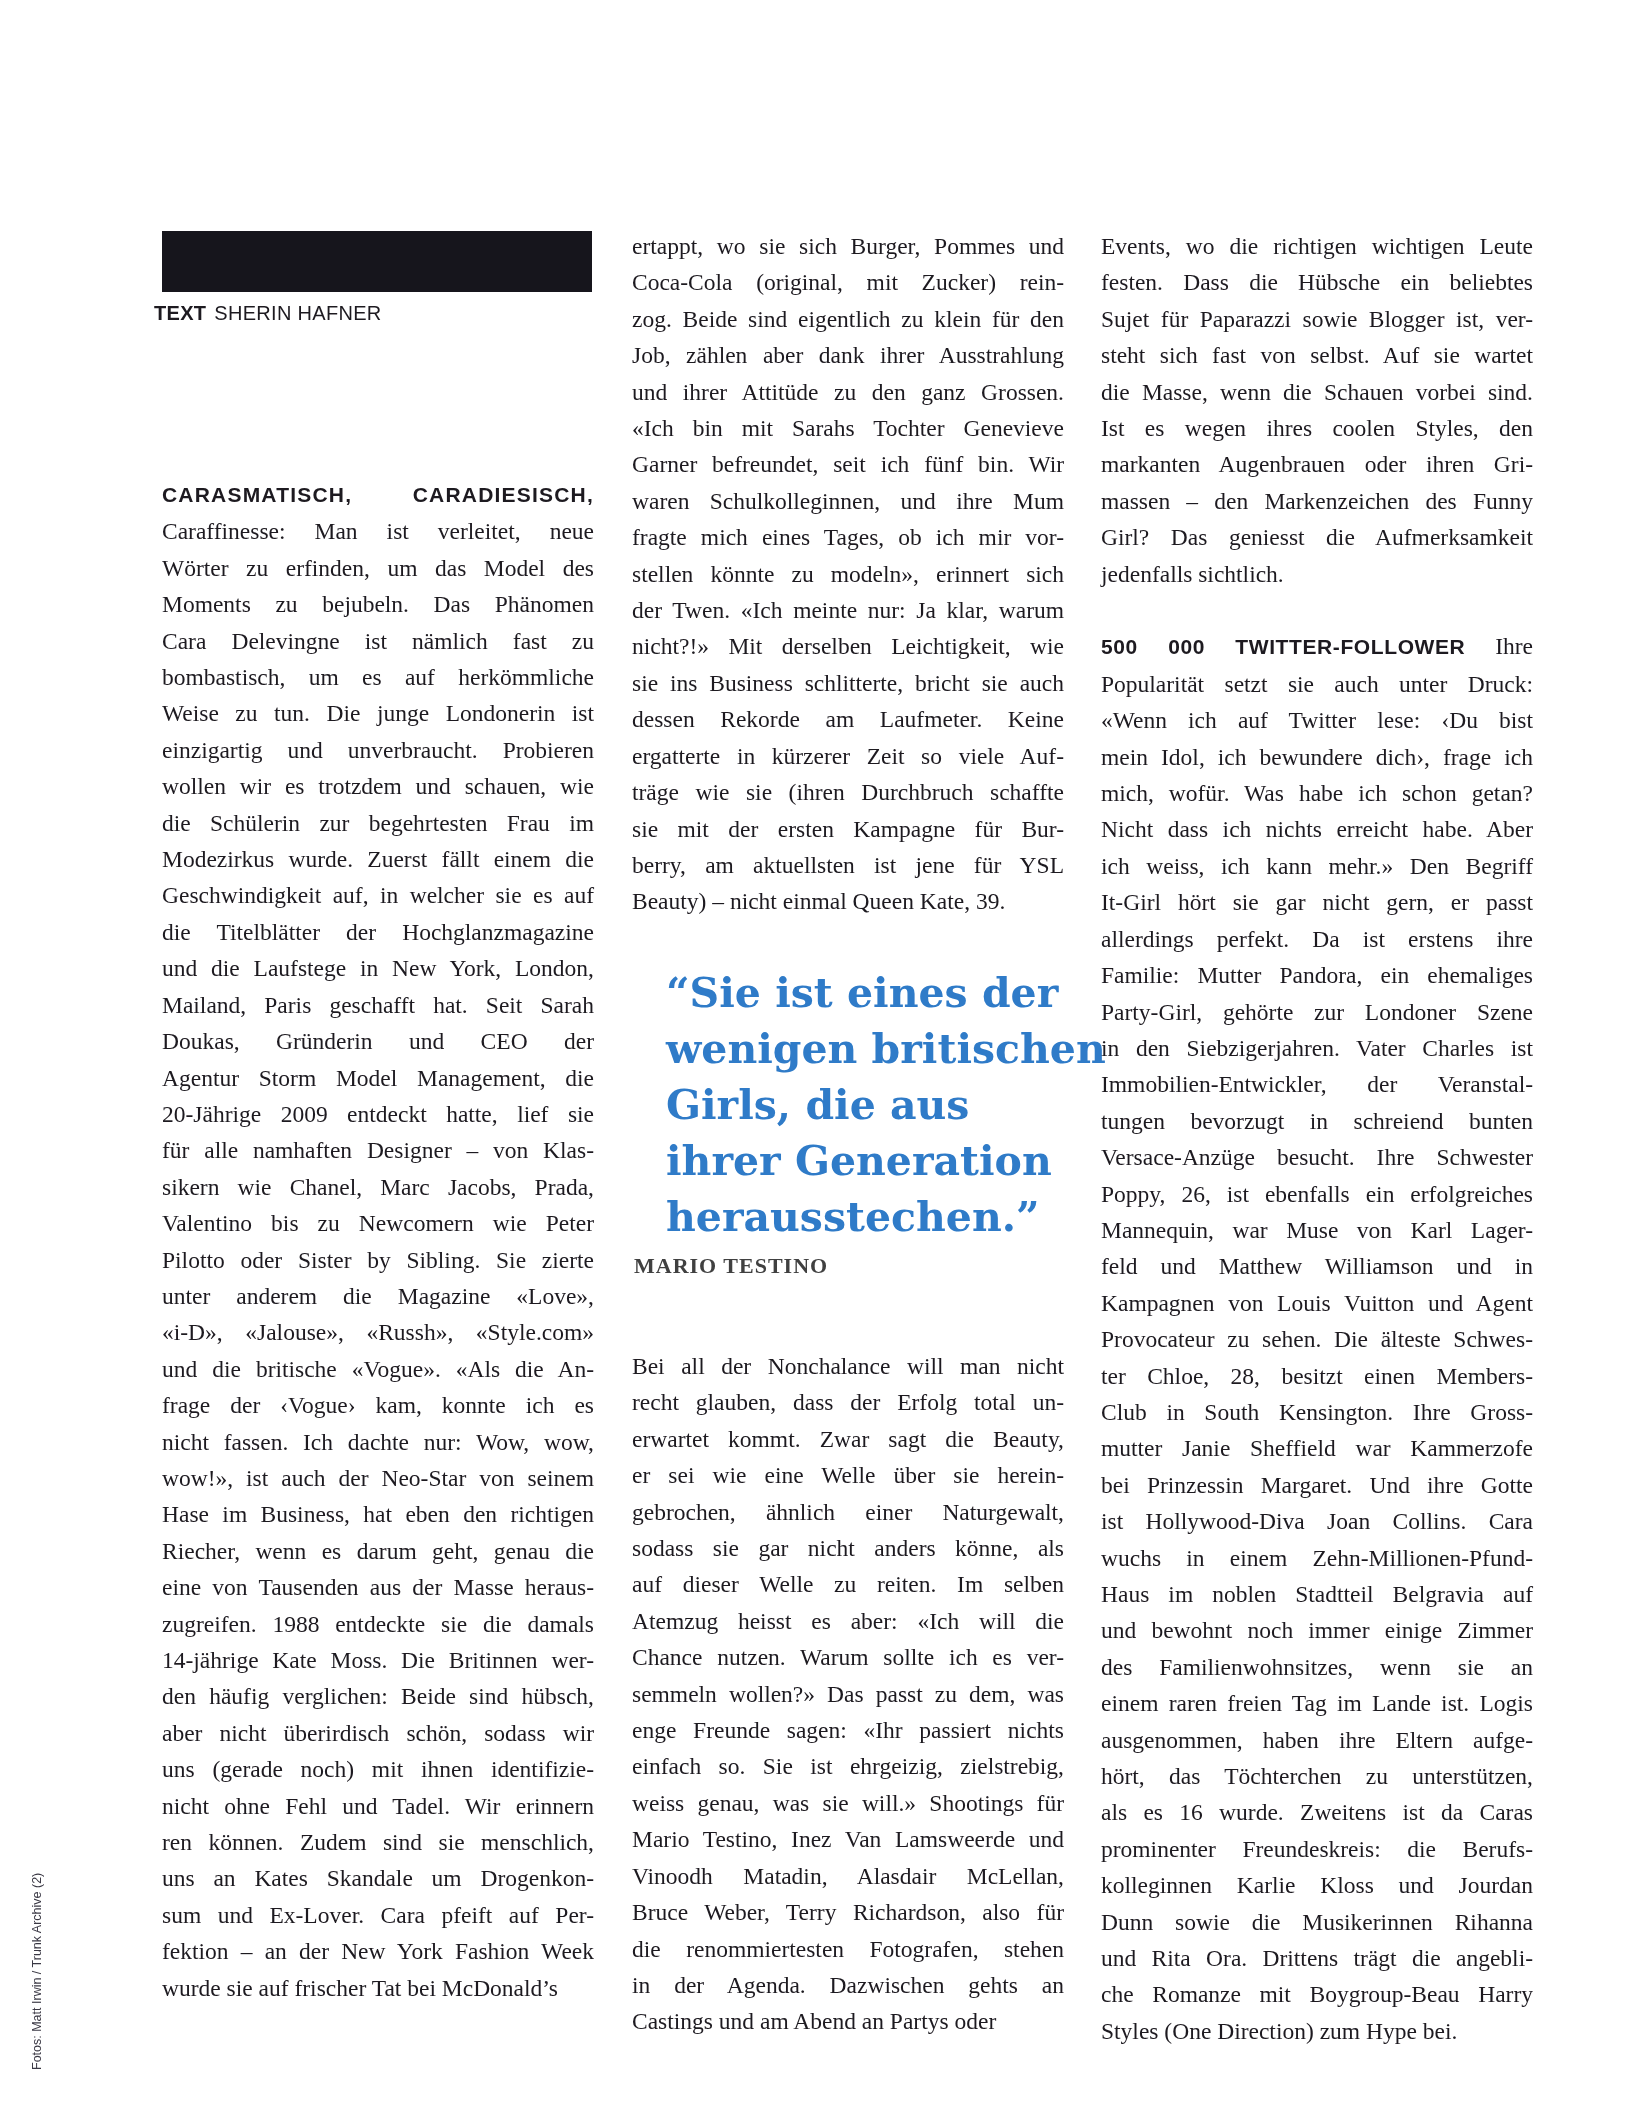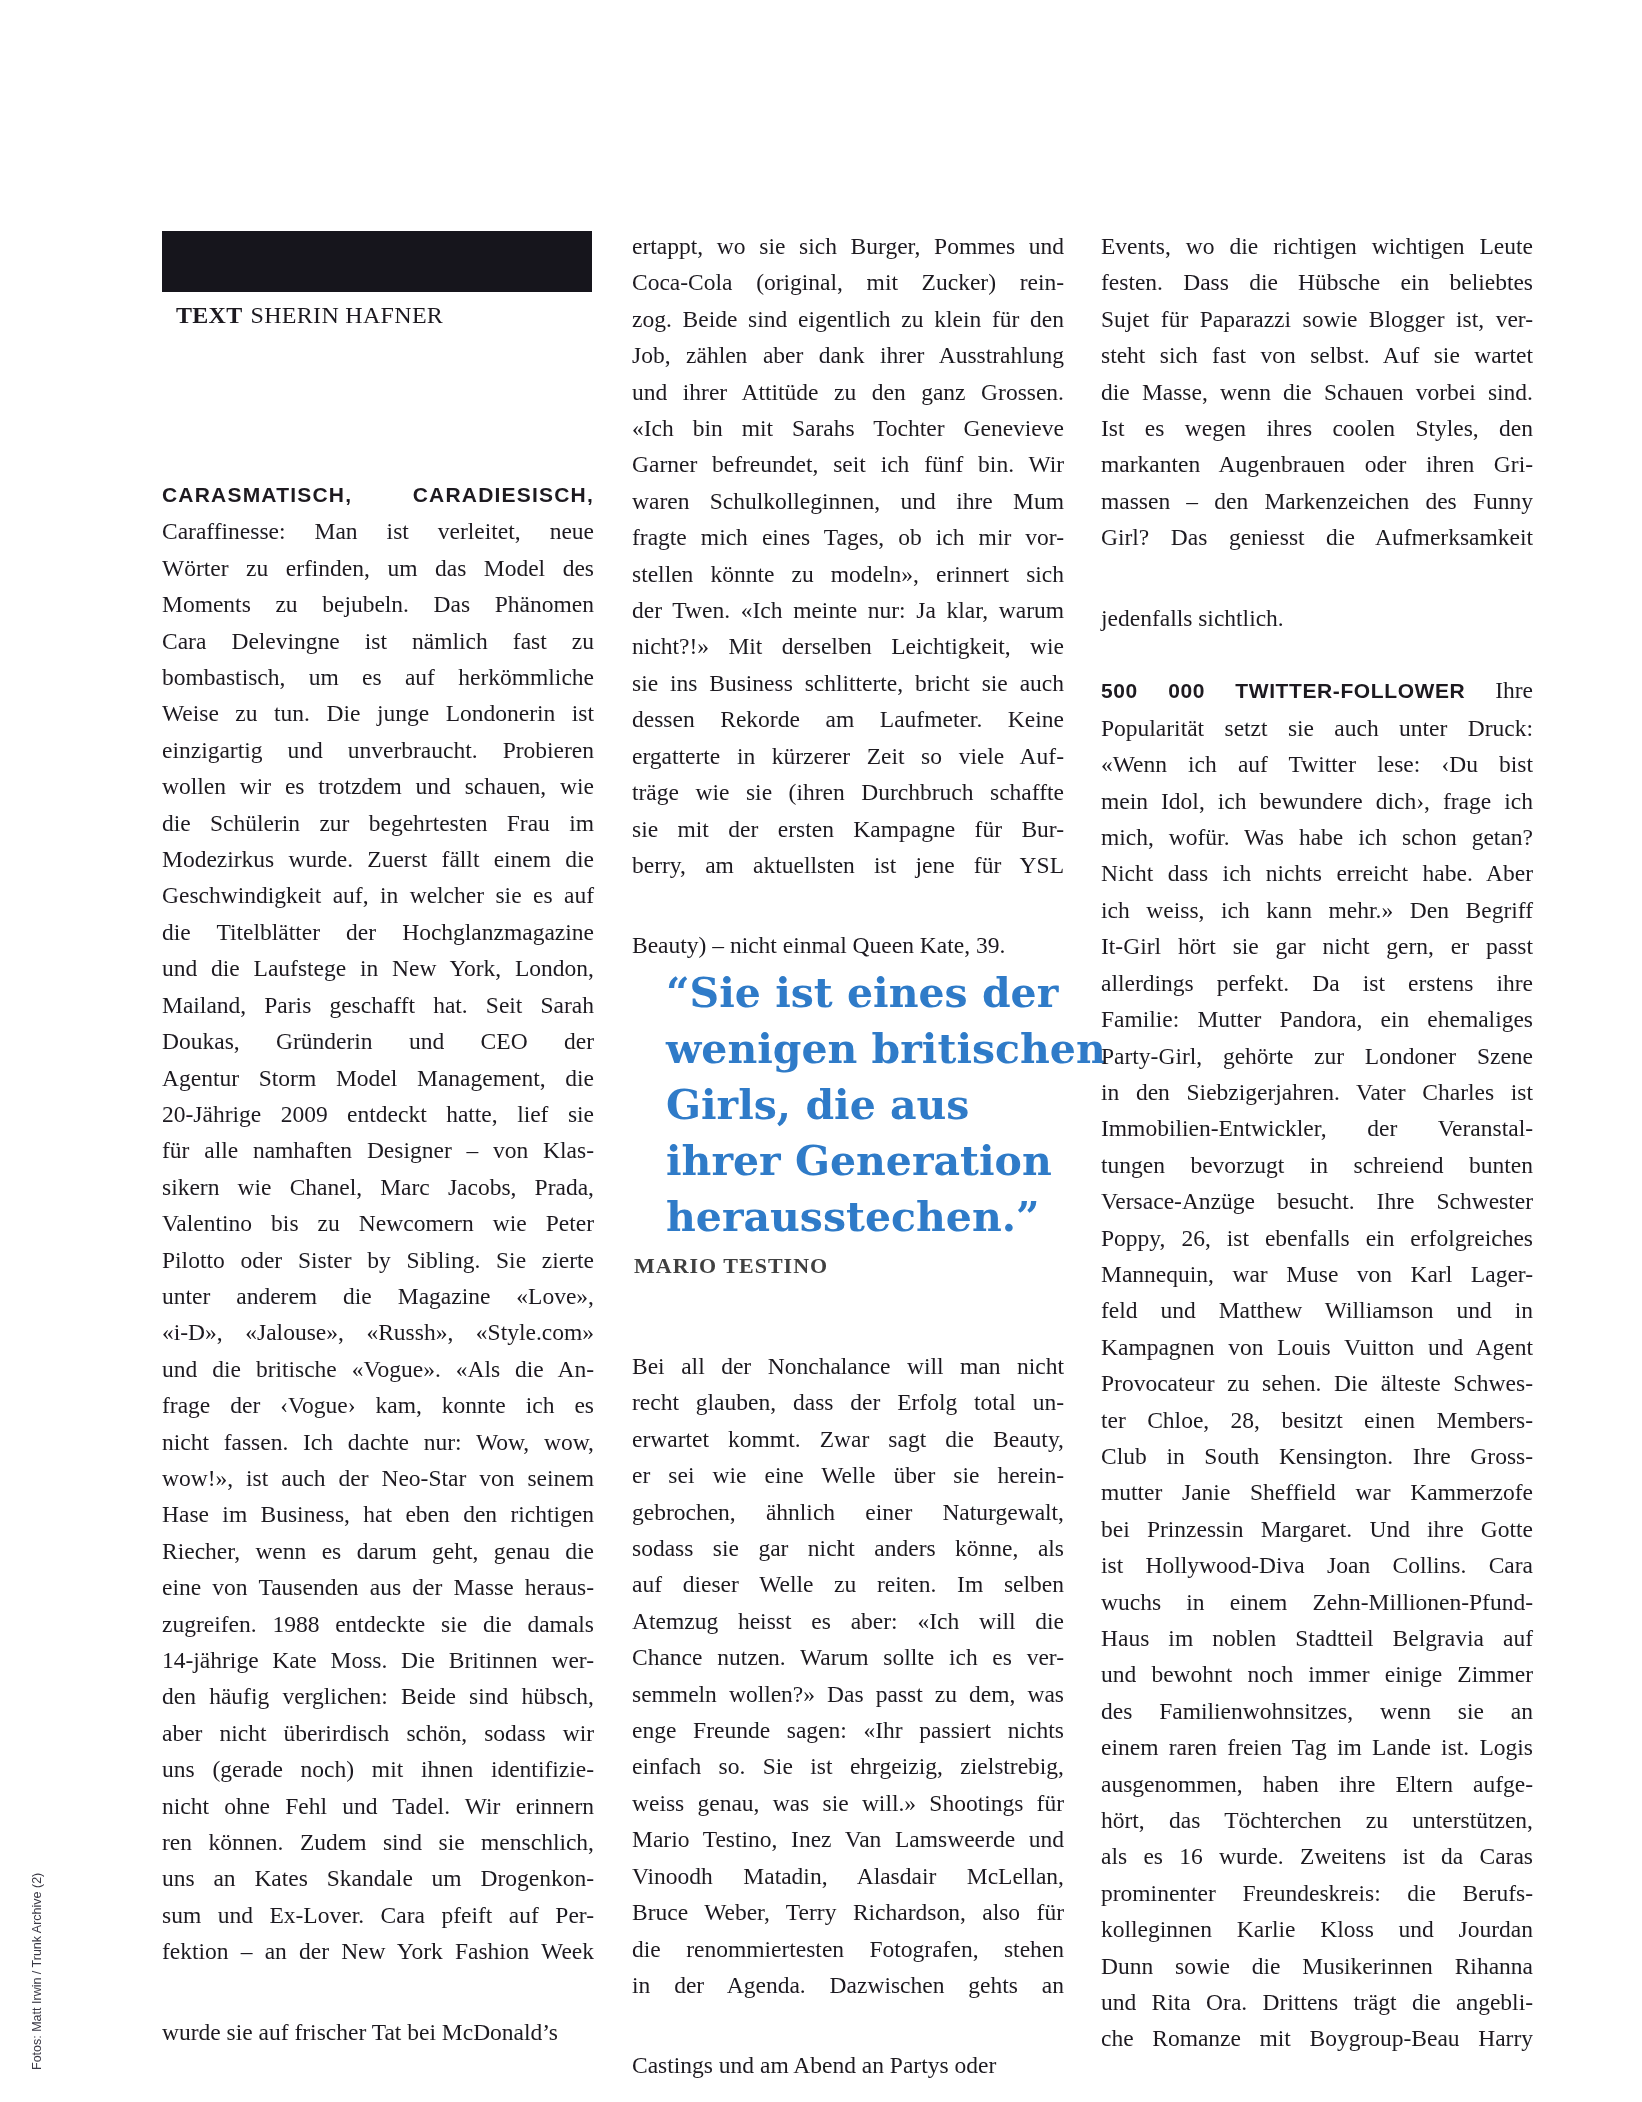--- a/index.html
+++ b/index.html
@@ -9,29 +9,29 @@
     position: absolute;
     top: 228px;
     width: 432px;
     font-family: "Liberation Serif", "DejaVu Serif", serif;
     font-size: 23.5px;
     line-height: 36.4px;
     text-align: justify;
     hyphens: manual;
   }
   .col .line { display: block; text-align: justify; text-align-last: justify; white-space: nowrap; overflow: visible; }
-  .col .line.last { text-align-last: left; margin-top: 44px; }
+  .col .line.last { text-align-last: left; }
   #col-mid { left: 632px; }
   #col-right { left: 1101px; }
 
   .black-bar { position: absolute; left: 162px; top: 231px; width: 430px; height: 61px; background: #16151c; }
   .byline {
-    position: absolute; left: 176px; top: 302px;
-    font-family: Liberation Serif, serif;
-    font-size: 24px; letter-spacing: 0.3px; color: #1d1a20;
+    position: absolute; left: 154px; top: 302px;
+    font-family: Liberation Sans, sans-serif;
+    font-size: 20px; letter-spacing: 0.3px; color: #1d1a20;
   }
   .byline .label { font-weight: bold; margin-right: 8px; }
 
   .left-body { position: absolute; left: 162px; top: 477px; width: 432px; }
   .section-head {
     font-family: "Liberation Sans", "DejaVu Sans", sans-serif;
     font-weight: bold; font-size: 21px; letter-spacing: 1.2px;
   }
   .lead-inline {
     font-family: "Liberation Sans", "DejaVu Sans", sans-serif;

